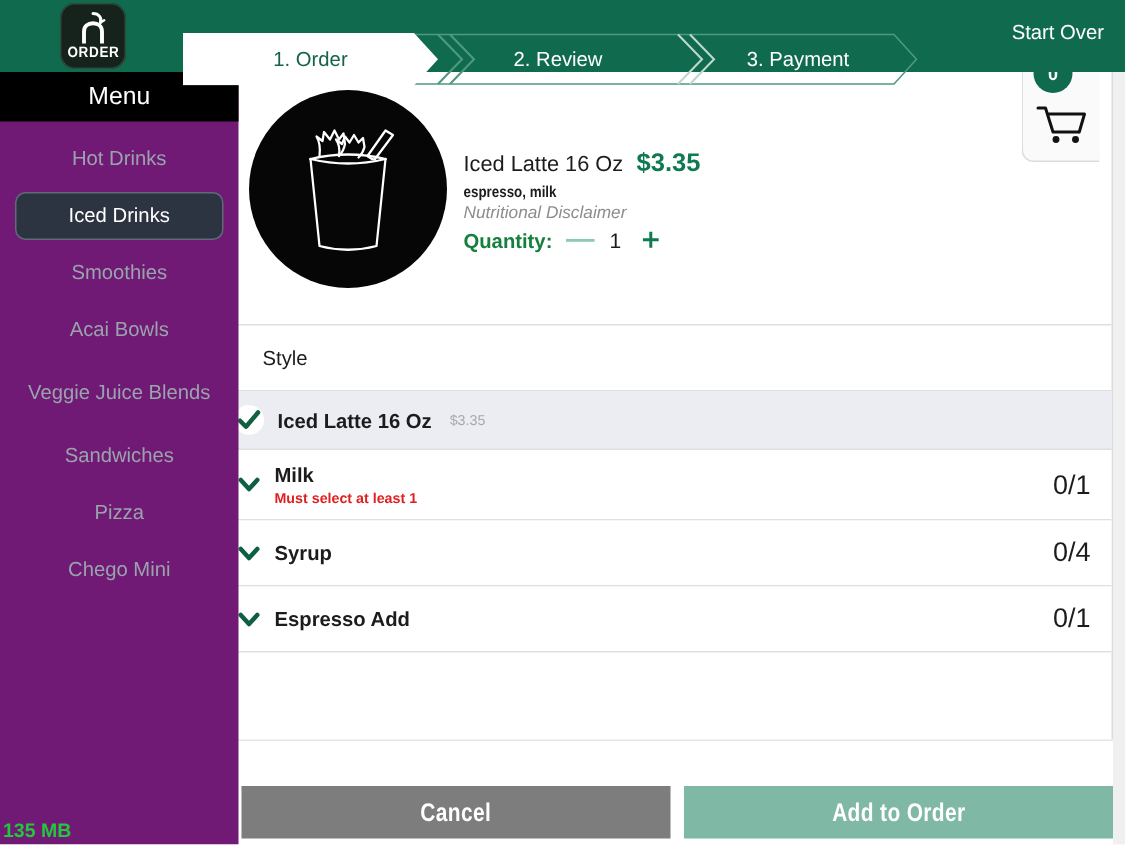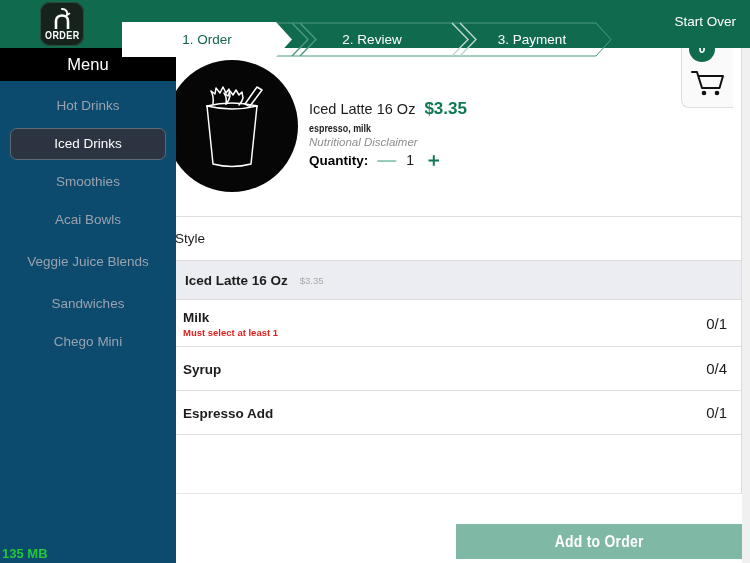--- a/index.html
+++ b/index.html
@@ -67,22 +67,22 @@
   .step-3 { left: 330px; width: 160px; }
   .startover {
     position: absolute; right: 14px; top: 14px;
     font-size: 13.5px; color: #ffffff;
     cursor: pointer;
   }
 
   
   .sidebar {
     position: absolute; left: 0; top: 48px;
-    width: 176px; height: 515px;
-    background: #0c4a6e;
+    width: 159px; height: 515px;
+    background: #701a75;
     z-index: 20;
   }
   .menu-header {
     height: 33px; background: #000000;
     color: #ffffff; font-size: 16.5px;
     display: flex; align-items: center; justify-content: center;
   }
   .menu-list { padding-top: 6px; }
   .menu-item {
     height: 38px; margin: 0 12px;
@@ -174,21 +174,21 @@
     transform: scaleX(0.85); transform-origin: left;
   }
   .p-disc {
     font-size: 11.5px; font-style: italic; color: #8d8d8d;
     margin-top: 2px;
   }
   .qty-row {
     display: flex; align-items: center; gap: 9px;
     margin-top: 4px;
   }
-  .qty-label { font-size: 13.5px; font-weight: bold; color: #000000; }
+  .qty-label { font-size: 13.5px; font-weight: bold; color: #15803d; }
   .qty-minus { font-size: 19px; font-weight: bold; color: #8fc9b4; cursor: pointer; line-height: 14px; }
   .qty-val { font-size: 14px; color: #1c1c1c; min-width: 10px; text-align: center; }
   .qty-plus { font-size: 19px; font-weight: bold; color: #0d7a50; cursor: pointer; line-height: 14px; }
 
   
   .style-head {
     height: 44px; display: flex; align-items: center;
     padding-left: 28px;
     font-size: 13.5px; color: #1c1c1c;
     border-bottom: 1px solid #dfdfdf;
@@ -213,21 +213,21 @@
     display: flex; align-items: center;
     padding: 0 14px 0 9px;
     cursor: pointer;
     background: #ffffff;
   }
   .section.tall { height: 47px; }
   .sec-chevron { width: 20px; flex: none; display:flex; align-items:center; justify-content:center; }
   .sec-texts { flex: 1; margin-left: 7px; }
   .sec-label { font-size: 13.5px; font-weight: bold; color: #1c1c1c; }
   .sec-warn { font-size: 9.5px; font-weight: bold; color: #e02020; margin-top: 1px; }
-  .sec-count { font-size: 15px; color: #1c1c1c; }
+  .sec-count { font-size: 18px; color: #1c1c1c; }
 
   
   .footer {
     position: absolute; left: 0; bottom: 0;
     width: 595px; height: 70px;
     background: #ffffff;
     border-top: 1px solid #e5e5e5;
   }
   .btn {
     position: absolute; top: 30px; height: 35px;
@@ -294,20 +294,23 @@
         <span>Smoothies</span>
       </div>
       <div class="menu-item">
         <span>Acai Bowls</span>
       </div>
       <div class="menu-item two-line">
         <span>Veggie Juice Blends</span>
       </div>
       <div class="menu-item">
         <span>Sandwiches</span>
+      </div>
+      <div class="menu-item">
+        <span>Pizza</span>
       </div>
       <div class="menu-item">
         <span>Chego Mini</span>
       </div>
     </div>
     <div class="mem">135 MB</div>
   </div>
 
   <div class="main">
     <div class="railright"></div>
@@ -402,20 +405,23 @@
             <path d="M2.5 5 L8 11 L13.5 5" fill="none" stroke="#0e6044" stroke-width="3" stroke-linecap="round" stroke-linejoin="round"></path>
           </svg>
         </span>
         <span class="sec-texts">
           <span class="sec-label">Espresso Add</span>
         </span>
         <span class="sec-count">0/1</span>
       </div>
 
       <div class="footer">
+        <div class="btn btn-cancel">
+          <span>Cancel</span>
+        </div>
         <div class="btn btn-add">
           <span>Add to Order</span>
         </div>
       </div>
 
     </div>
   </div>
 </div>
 
 </body></html>

